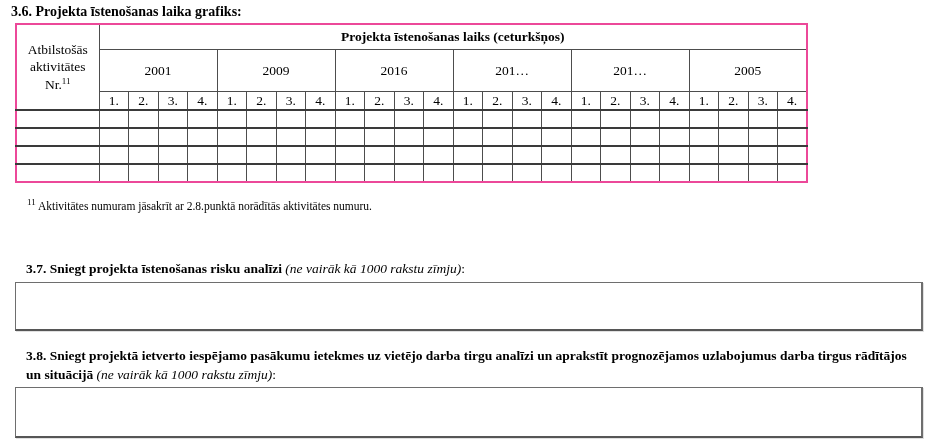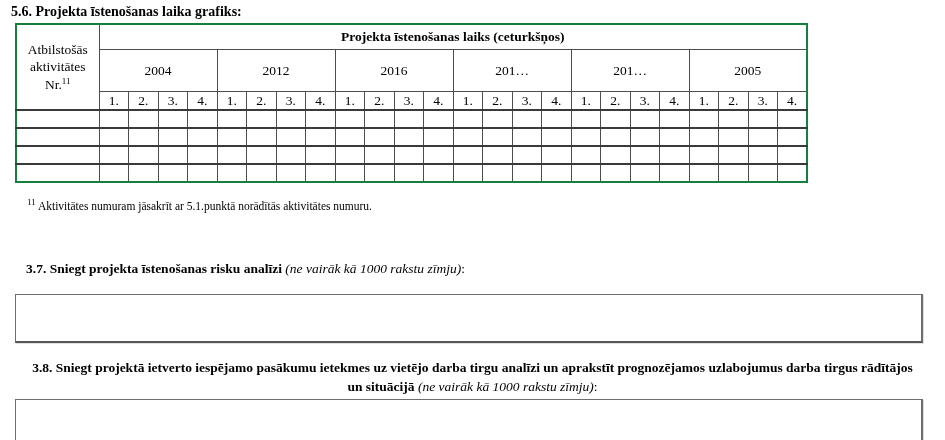--- a/index.html
+++ b/index.html
@@ -20,21 +20,21 @@
     font-weight: bold;
     line-height: 1.15;
   }
 
   
   table.sched {
     border-collapse: collapse;
     table-layout: fixed;
     width: 793px;
     margin: 3px 0 0 15px;
-    border: 2px solid #15803d;
+    border: 2px solid #ec4899;
   }
   col.col-act { width: 83px; }
   table.sched td {
     border: 1px solid #4d4d4d;
     padding: 0;
     text-align: center;
     vertical-align: middle;
     font-size: 13.5px;
     overflow: hidden;
   }
@@ -55,42 +55,42 @@
   }
   .footnote sup { font-size: 9px; }
 
   
   .sec-head {
     font-size: 13.5px;
     line-height: 1.42;
   }
   .sec-head .h-bold { font-weight: bold; }
   .sec-head .h-italic { font-style: italic; font-weight: normal; }
-  .sec-head-37 { margin: 45px 0 16px 26px; }
-  .sec-head-38 { margin: 15px 0 0 26px; width: 893px; text-align: center; }
+  .sec-head-37 { margin: 45px 0 4px 26px; }
+  .sec-head-38 { margin: 15px 0 0 26px; width: 893px; }
 
   .answer-box {
     margin-left: 15px;
     width: 905px;
     background: #fff;
     border: 1px solid #6e6e6e;
     border-bottom: 2px solid #565656;
     border-right-width: 2px;
     box-shadow: 1px 1px 0 rgba(0,0,0,0.12);
     font-size: 13px;
   }
   .box-37 { margin-top: 3px; height: 46px; }
   .box-38 { margin-top: 3px; height: 48px; }
 </style>
 </head>
 <body>
 
 <div class="page">
 
-  <div class="sec-title">5.6. Projekta īstenošanas laika grafiks:</div>
+  <div class="sec-title">3.6. Projekta īstenošanas laika grafiks:</div>
 
   <table class="sched">
     <colgroup id="sched-cols">
         <col class="col-act">
         <col>
         <col>
         <col>
         <col>
         <col>
         <col>
@@ -112,22 +112,22 @@
         <col>
         <col>
         <col>
       </colgroup>
     <tbody id="sched-body">
       <tr>
         <td class="act-hdr" rowspan="3"><span>Atbilstošās aktivitātes Nr.</span><sup class="fn-ref">11</sup></td>
         <td class="time-hdr" colspan="24">Projekta īstenošanas laiks (ceturkšņos)</td>
       </tr>
       <tr id="years-row">
-          <td colspan="4" class="yr">2004</td>
-          <td colspan="4" class="yr">2012</td>
+          <td colspan="4" class="yr">2001</td>
+          <td colspan="4" class="yr">2009</td>
           <td colspan="4" class="yr">2016</td>
           <td colspan="4" class="yr">201…</td>
           <td colspan="4" class="yr gap-right">201…</td>
           <td colspan="4" class="yr">2005</td>
         </tr>
       <tr id="quarters-row">
           <td class="qh">1.</td>
           <td class="qh">2.</td>
           <td class="qh">3.</td>
           <td class="qh">4.</td>
@@ -256,21 +256,21 @@
           <td class=""></td>
           <td class="gap-right"></td>
           <td class=""></td>
           <td class=""></td>
           <td class=""></td>
           <td class=""></td>
         </tr>
       </tbody>
   </table>
 
-  <div class="footnote"><sup>11</sup> <span>Aktivitātes numuram jāsakrīt ar 5.1.punktā norādītās aktivitātes numuru.</span></div>
+  <div class="footnote"><sup>11</sup> <span>Aktivitātes numuram jāsakrīt ar 2.8.punktā norādītās aktivitātes numuru.</span></div>
 
   <div class="sec-head sec-head-37"><span class="h-bold">3.7. Sniegt projekta īstenošanas risku analīzi</span><span class="h-italic"> (ne vairāk kā 1000 rakstu zīmju)</span><span>:</span></div>
 
   <div class="answer-box box-37"></div>
 
   <div class="sec-head sec-head-38"><span class="h-bold">3.8. Sniegt projektā ietverto iespējamo pasākumu ietekmes uz vietējo darba tirgu analīzi un aprakstīt prognozējamos uzlabojumus darba tirgus rādītājos un situācijā</span><span class="h-italic"> (ne vairāk kā 1000 rakstu zīmju)</span><span>:</span></div>
 
   <div class="answer-box box-38"></div>
 
 </div>

